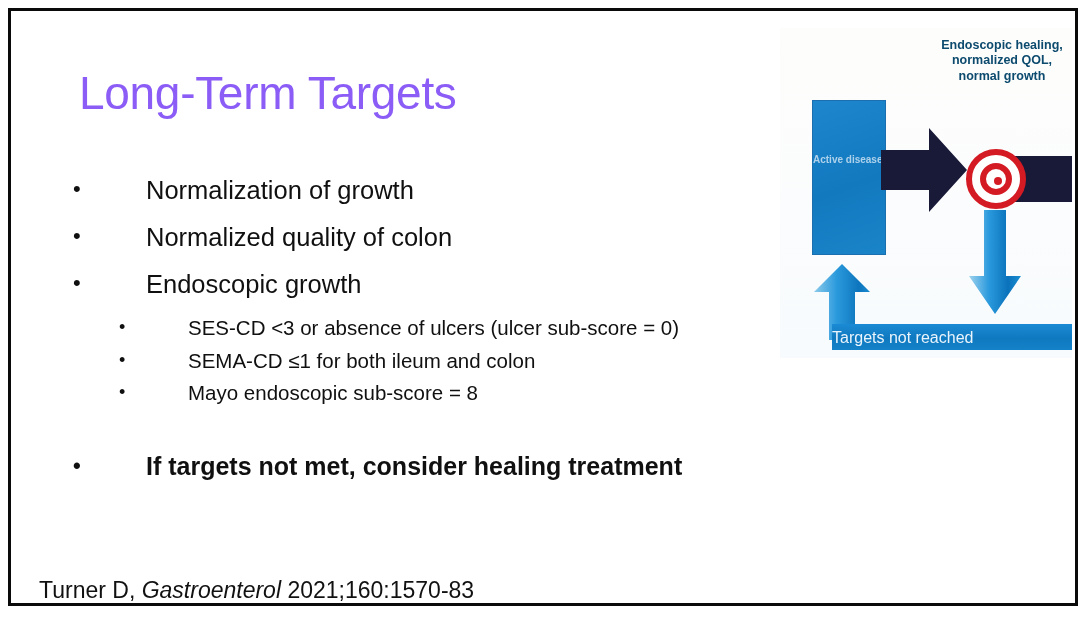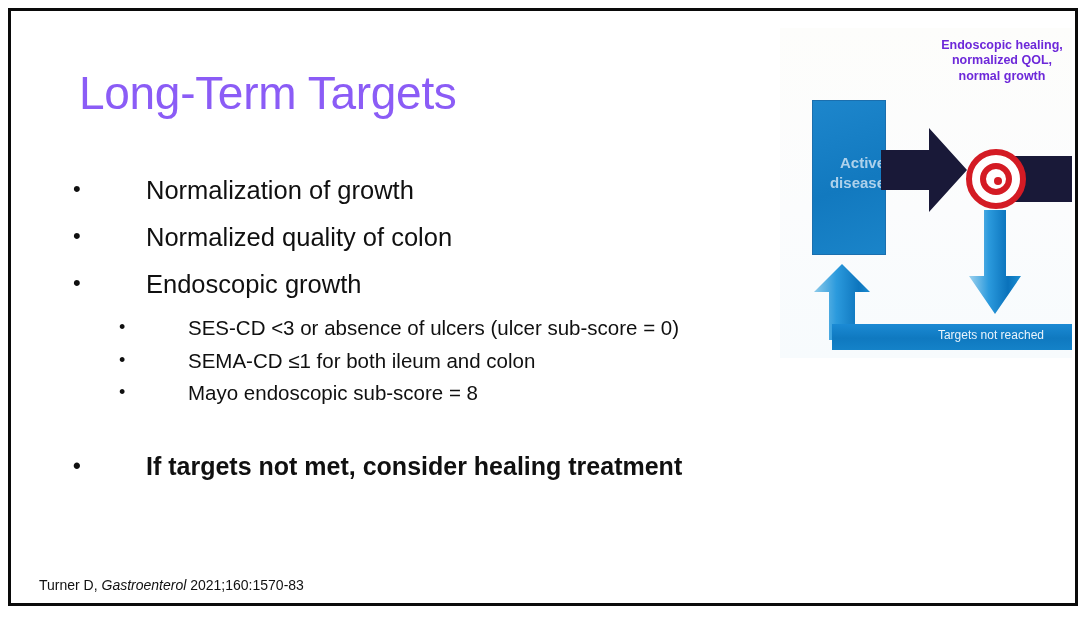--- a/index.html
+++ b/index.html
@@ -93,21 +93,21 @@
     font-weight: bold;
     font-size: 25px;
   }
   .spacer-gap { height: 38px; }
 
   
   #citation {
     position: absolute;
     left: 28px;
     top: 566px;
-    font-size: 14px;
+    font-size: 23px;
     color: #111111;
     white-space: nowrap;
     text-align: center;
   }
   #citation .ital { font-style: italic; }
 
   
   #figure {
     position: absolute;
     left: 769px;
@@ -128,40 +128,40 @@
   
   .fig-caption {
     position: absolute;
     left: 160px;
     top: 10px;
     width: 124px;
     text-align: center;
     font-size: 12.5px;
     font-weight: bold;
     line-height: 1.22;
-    color: #6d28d9;
+    color: #0c4a6e;
   }
 
   
   .active-box {
     position: absolute;
     left: 32px;
     top: 72px;
     width: 72px;
     height: 153px;
     background: linear-gradient(160deg, #1d86cc 0%, #1279bf 55%, #1a84c9 100%);
     border: 1px solid #1b6fae;
   }
   .active-box .abx-label {
     position: absolute;
     left: 0;
     top: 52px;
     width: 100%;
-    text-align: right;
-    font-size: 15px;
+    text-align: left;
+    font-size: 10px;
     font-weight: bold;
     line-height: 1.3;
     color: #bcd9ef;
     filter: blur(0.7px);
     opacity: .92;
   }
 
   
   .navy-arrow {
     position: absolute;
@@ -232,22 +232,22 @@
     left: 52px;
     top: 296px;
     width: 240px;
     height: 26px;
     background: linear-gradient(180deg, #1b8ad4 0%, #0f79c0 55%, #1482c8 100%);
   }
   .feedback-bar .fb-label {
     position: absolute;
     left: 0; top: 5px;
     width: 212px;
-    text-align: right;
-    font-size: 12px;
+    text-align: left;
+    font-size: 16px;
     color: #e9f4fc;
     line-height: 1.1;
   }
 </style>
 </head>
 <body>
 
 <div id="slide">
 
   <div id="title">Long-Term Targets</div>

